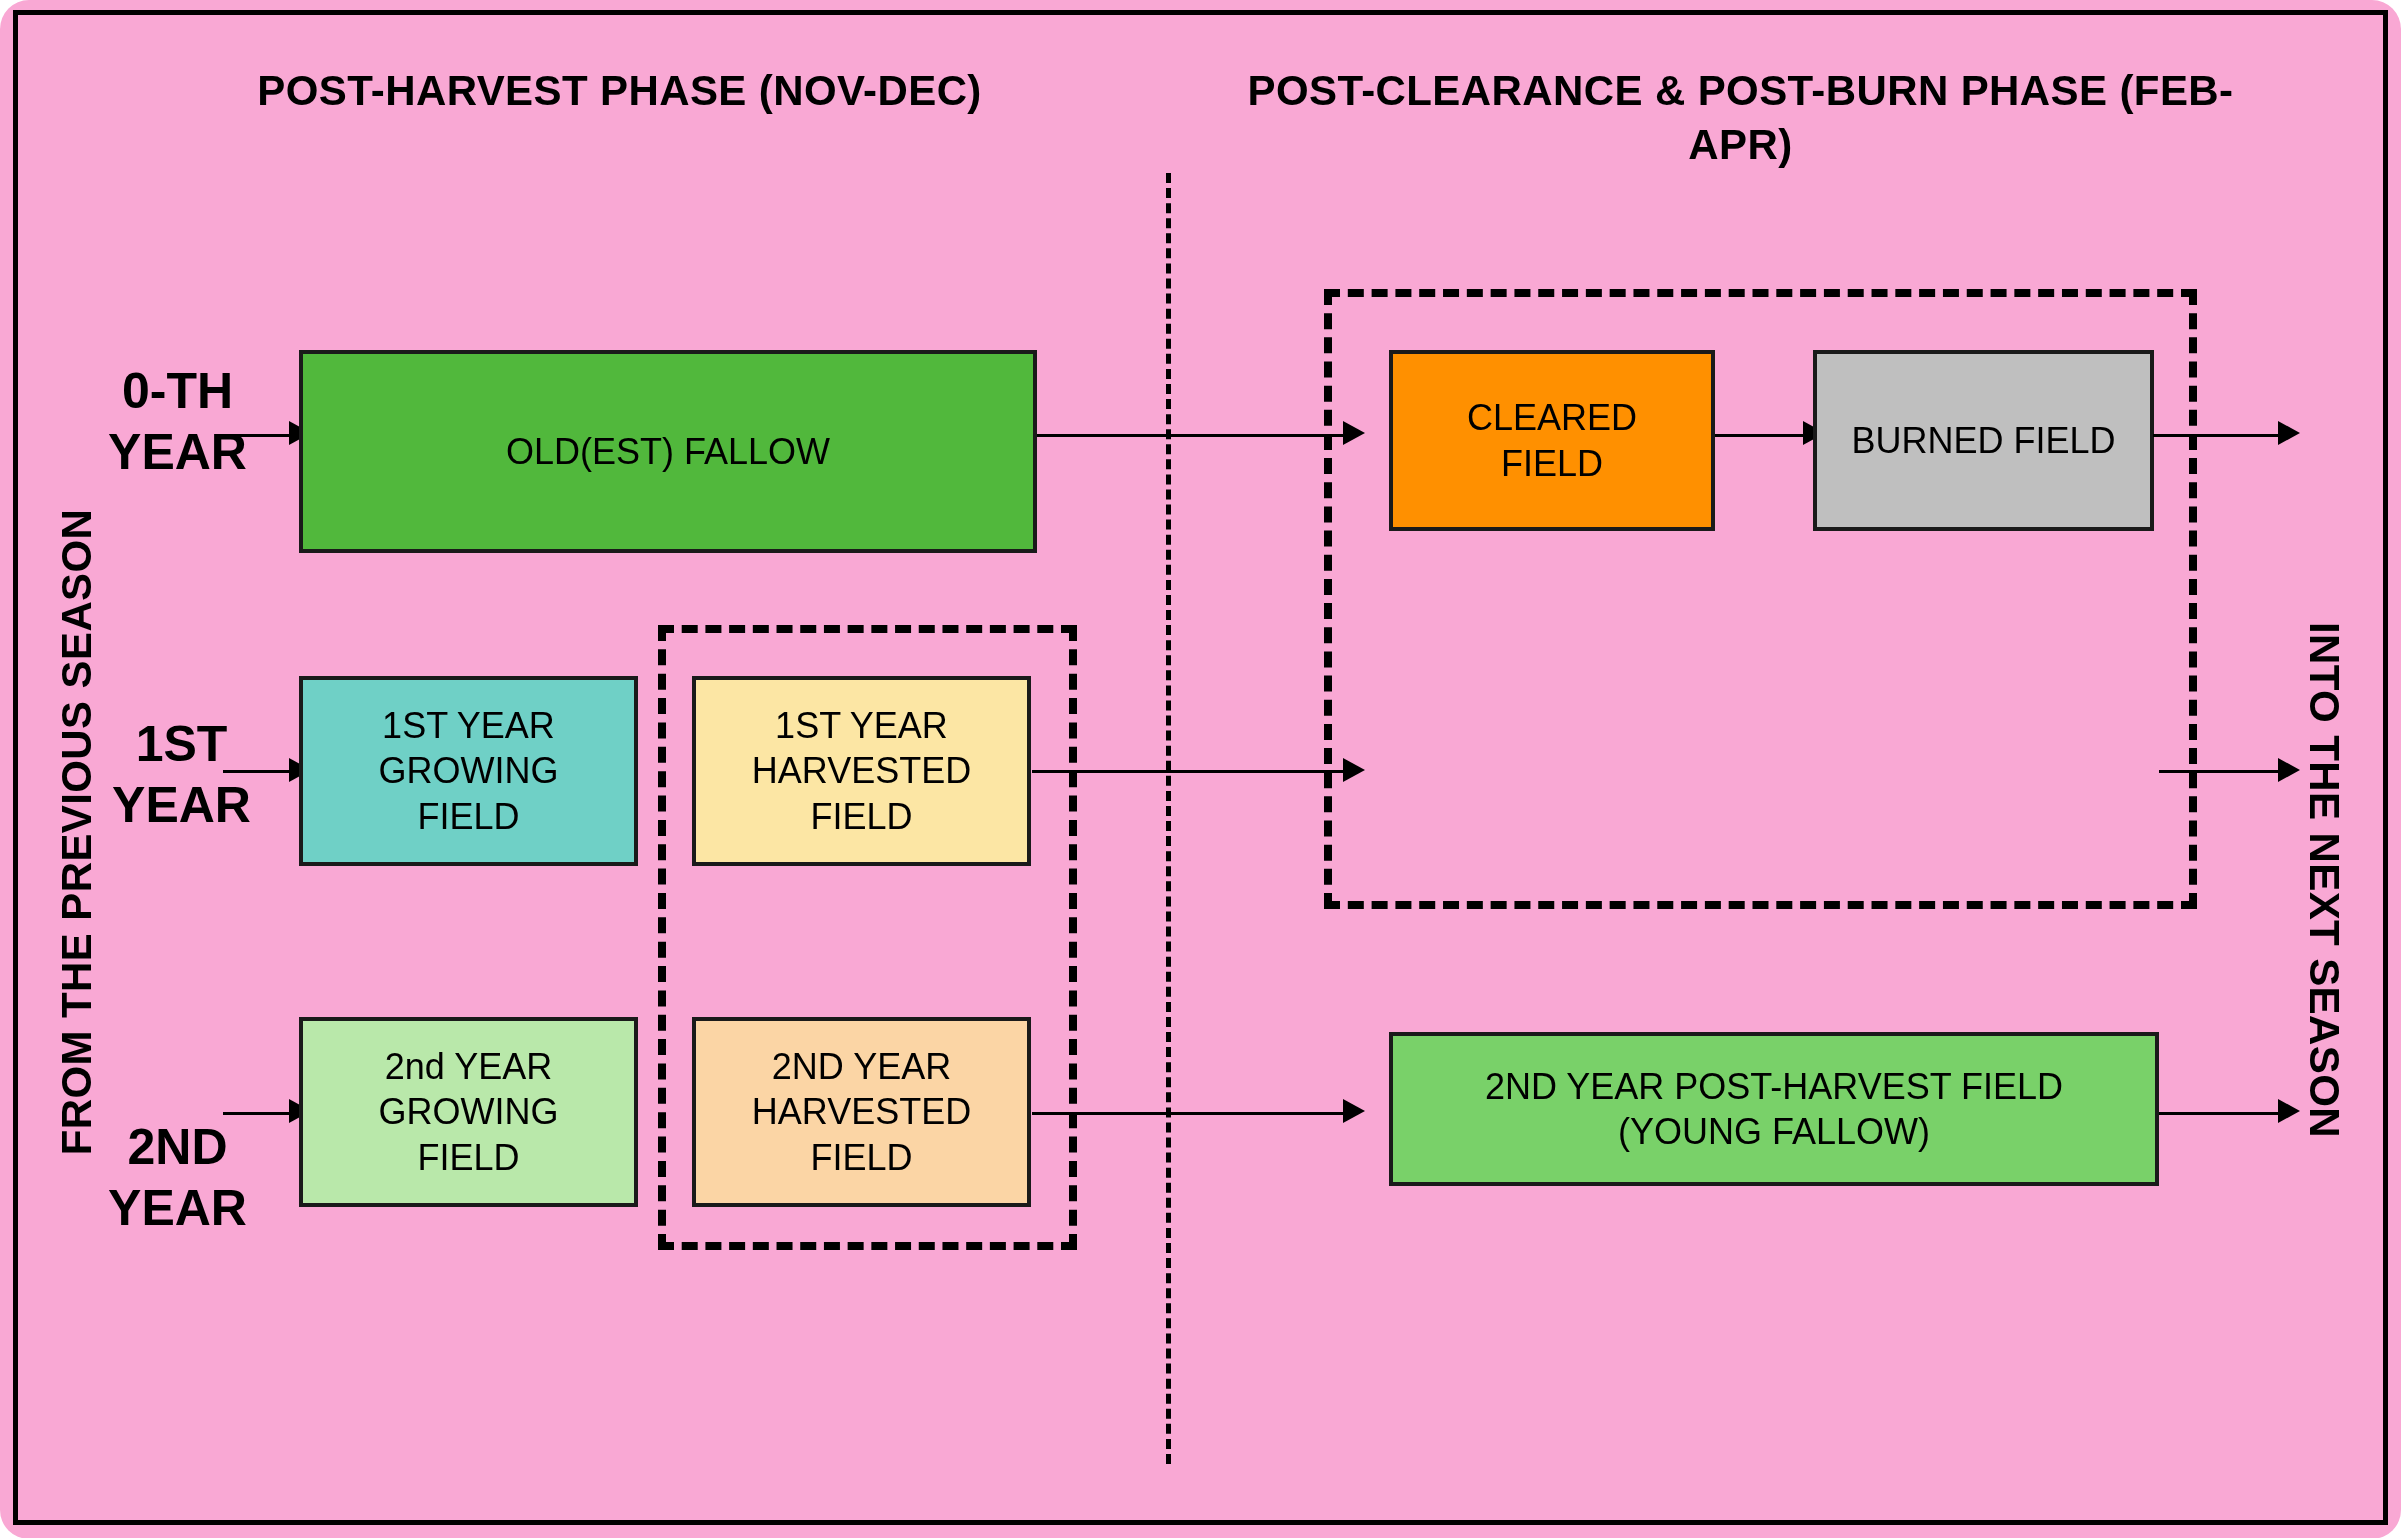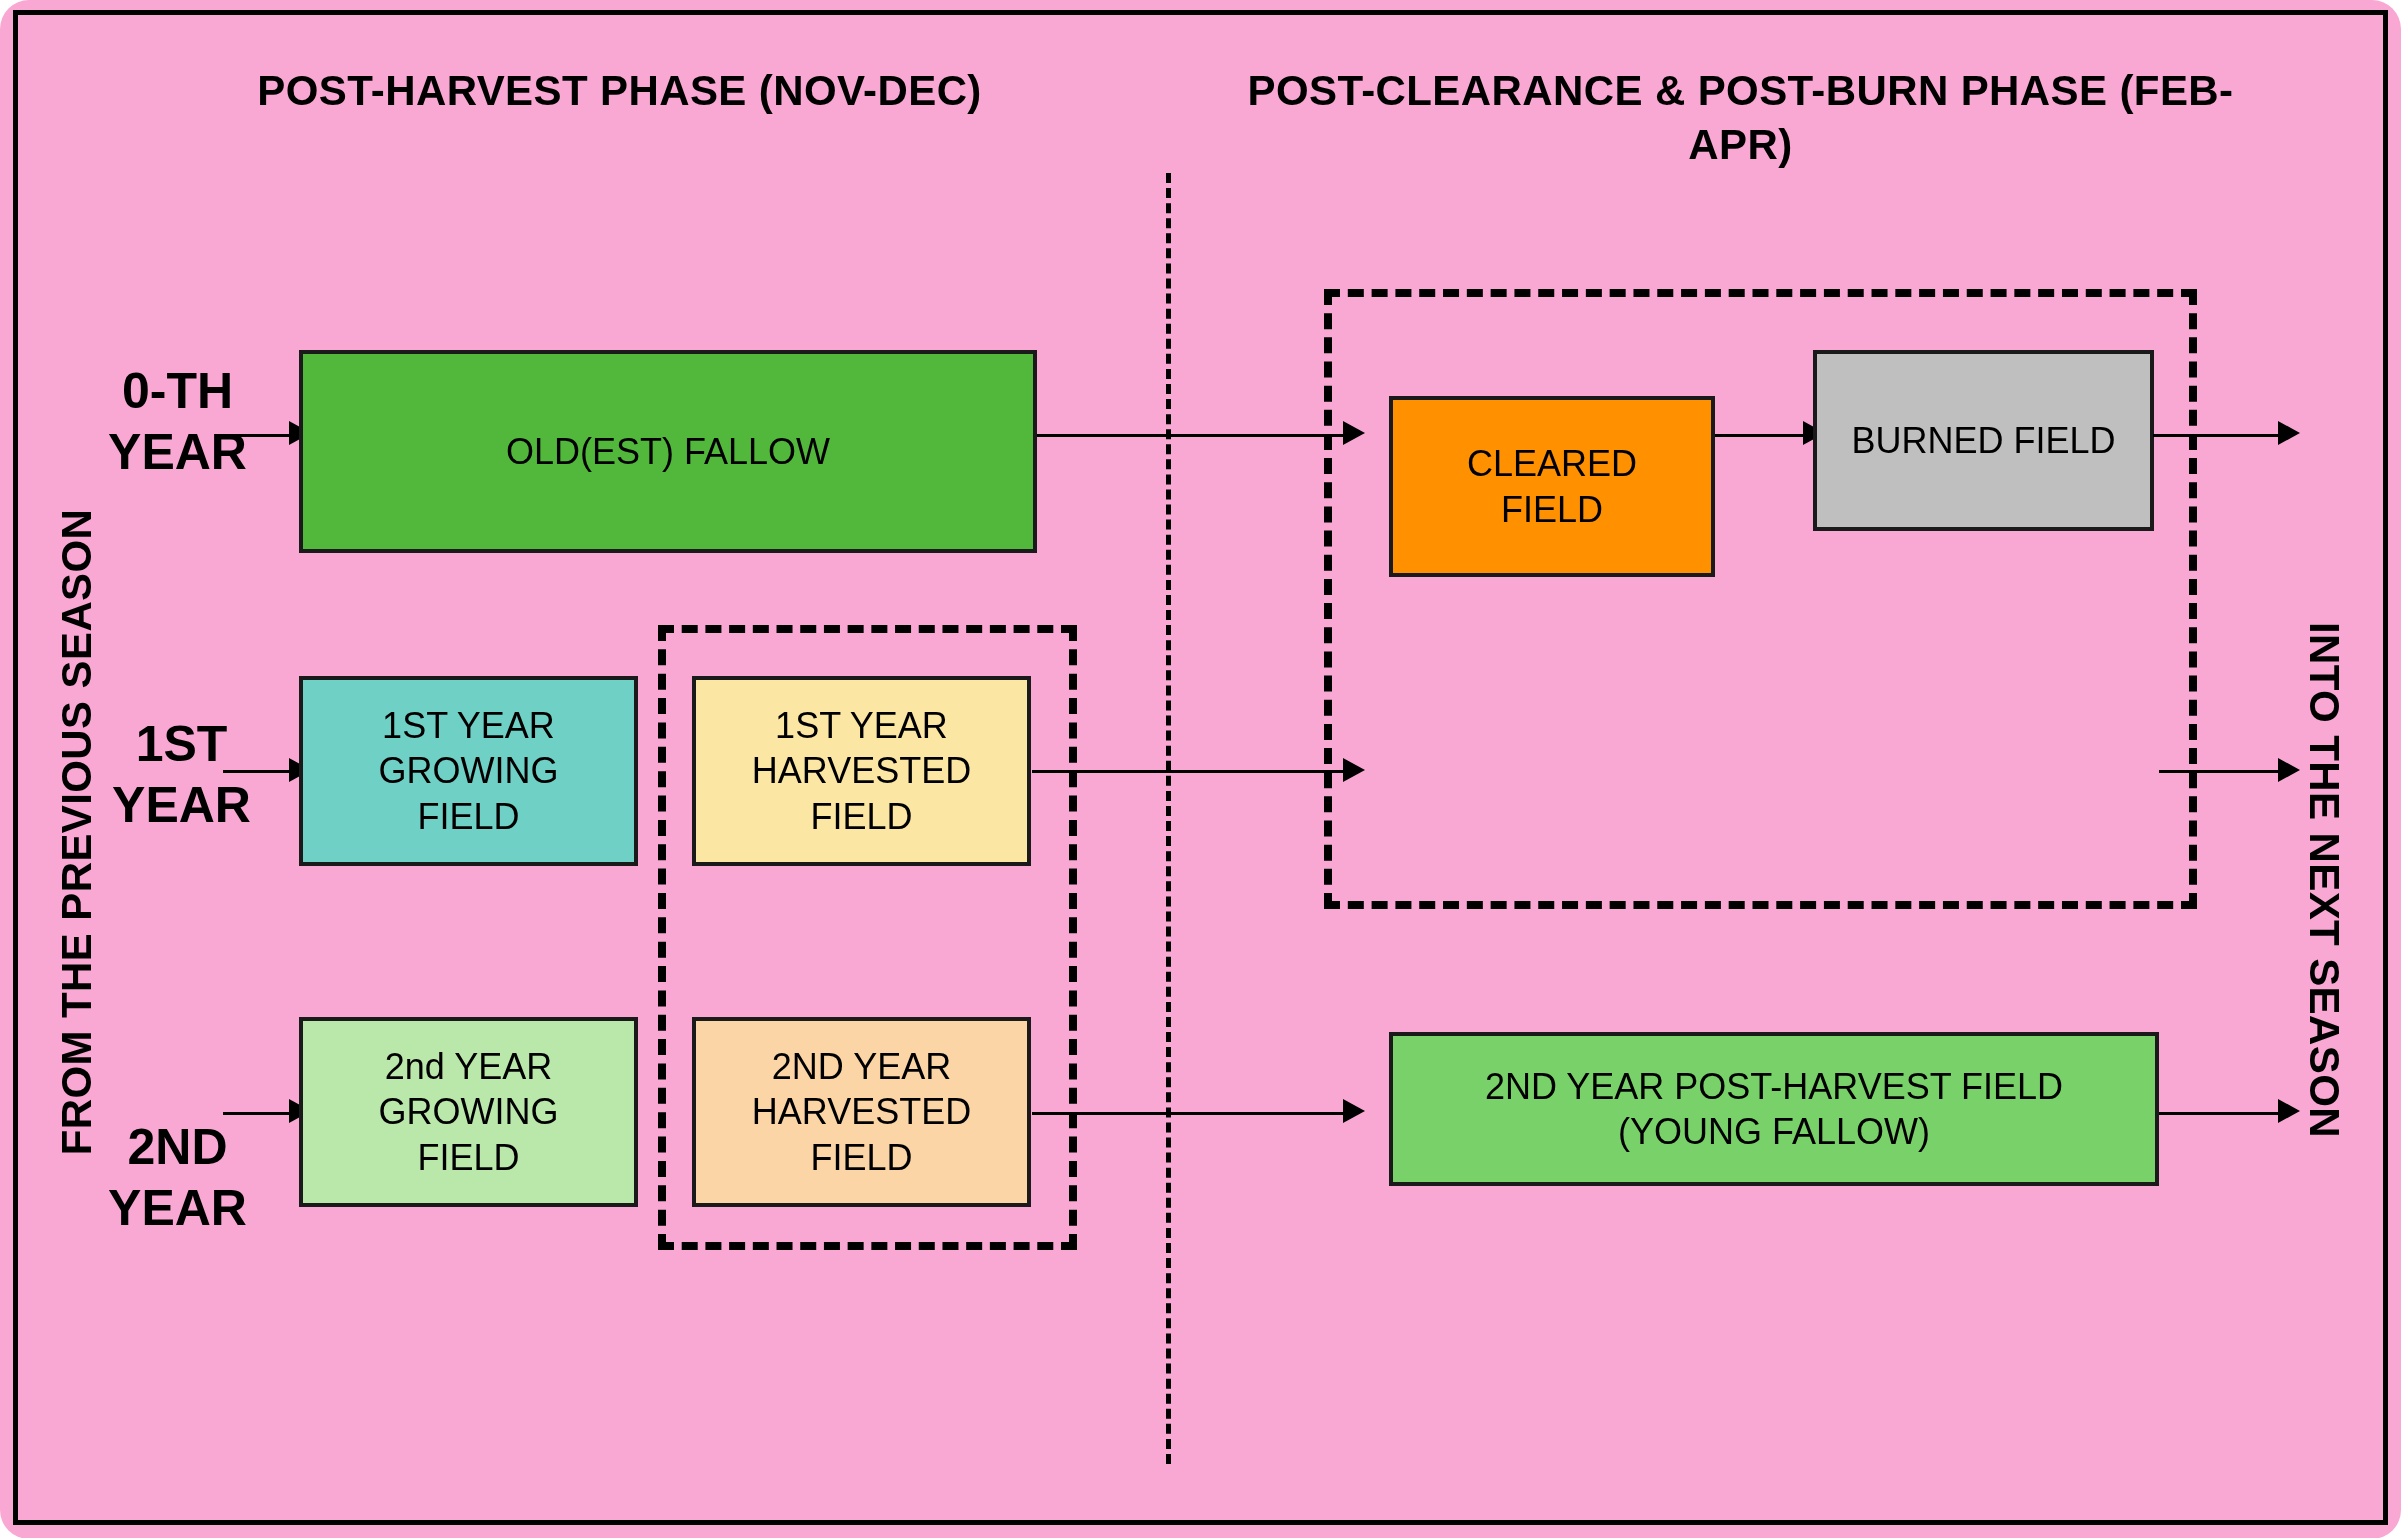--- a/index.html
+++ b/index.html
@@ -158,21 +158,21 @@
   <div class="dashed-group" style="left:1324px; top:289px; width:873px; height:620px;"></div>
 
   <div class="conn" style="left:223px; top:434px; width:71px;"></div>
   <div class="arrow-head" style="left:289px; top:421px;"></div>
 
   <div class="box" style="left: 299px; top: 350px; width: 738px; height: 203px; background: rgb(81, 184, 60);">OLD(EST) FALLOW</div>
 
   <div class="conn" style="left:1037px; top:434px; width:312px;"></div>
   <div class="arrow-head" style="left:1343px; top:421px;"></div>
 
-  <div class="box" style="left: 1389px; top: 350px; width: 326px; height: 181px; background: rgb(255, 144, 0); margin-top: 46px;">CLEARED
+  <div class="box" style="left: 1389px; top: 350px; width: 326px; height: 181px; background: rgb(255, 144, 0);">CLEARED
 FIELD</div>
 
   <div class="conn" style="left:1715px; top:434px; width:94px;"></div>
   <div class="arrow-head" style="left:1803px; top:421px;"></div>
 
   <div class="box" style="left: 1813px; top: 350px; width: 341px; height: 181px; background: rgb(191, 191, 191);">BURNED FIELD</div>
 
   <div class="conn" style="left:2153px; top:434px; width:131px;"></div>
   <div class="arrow-head" style="left:2278px; top:421px;"></div>
 

